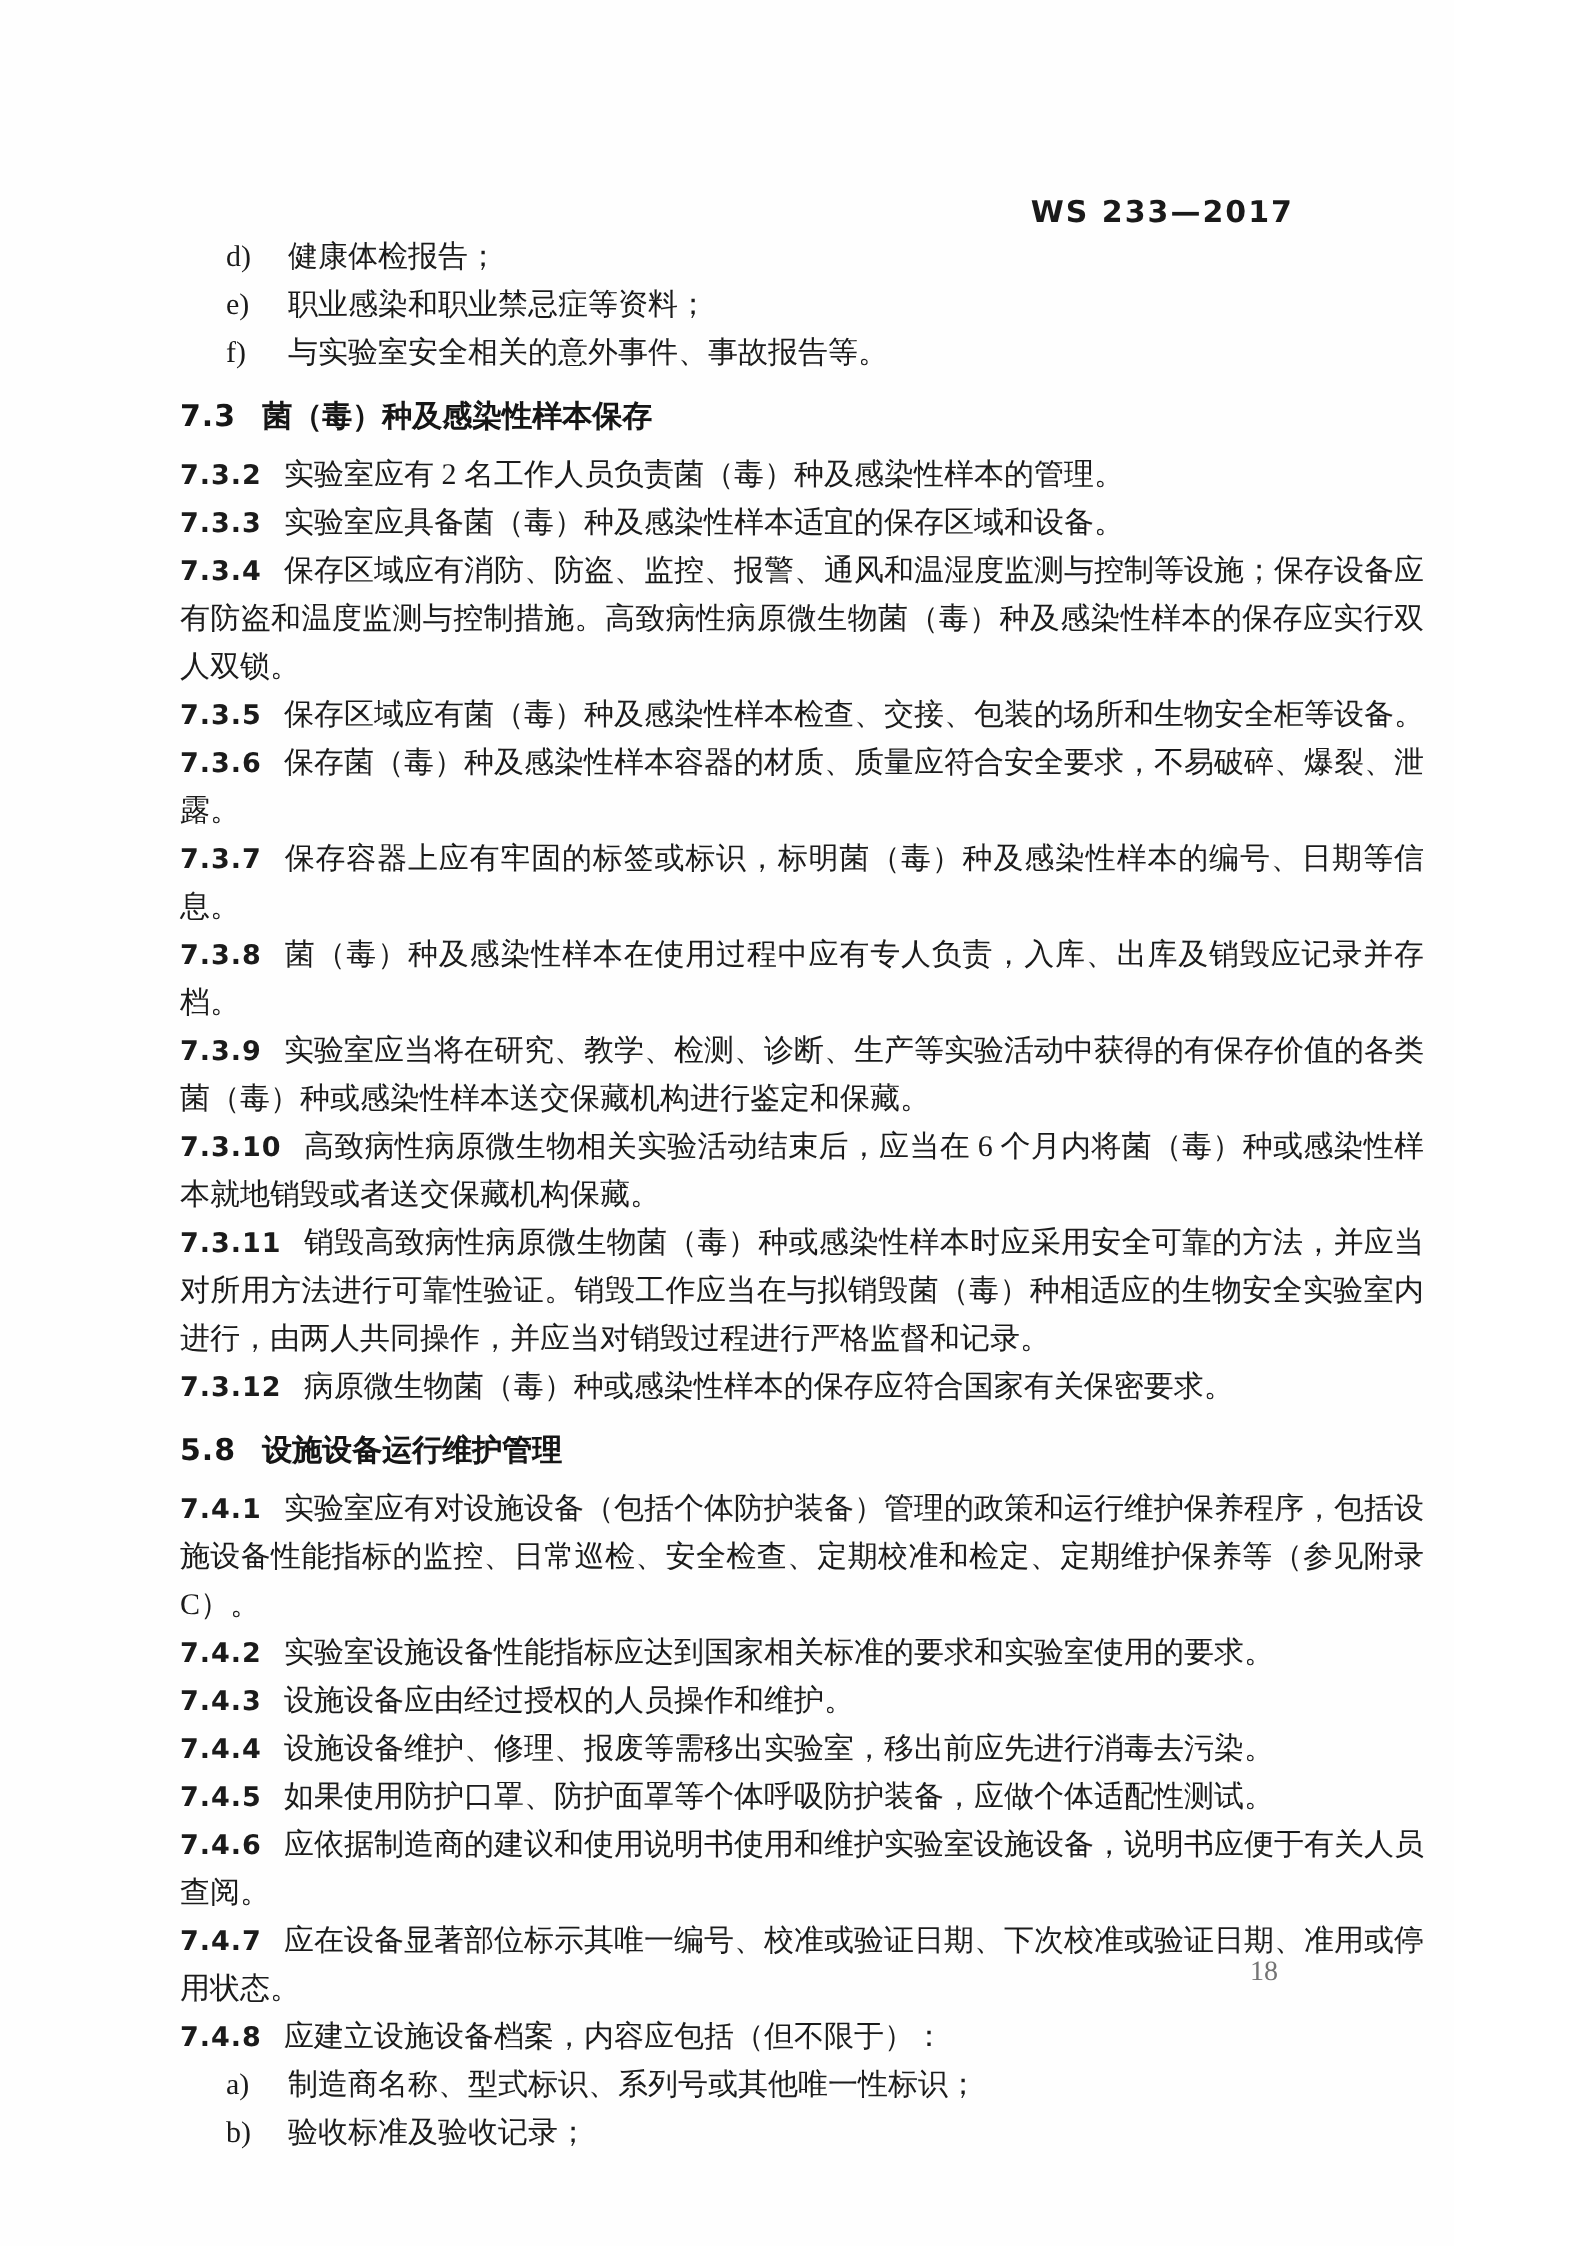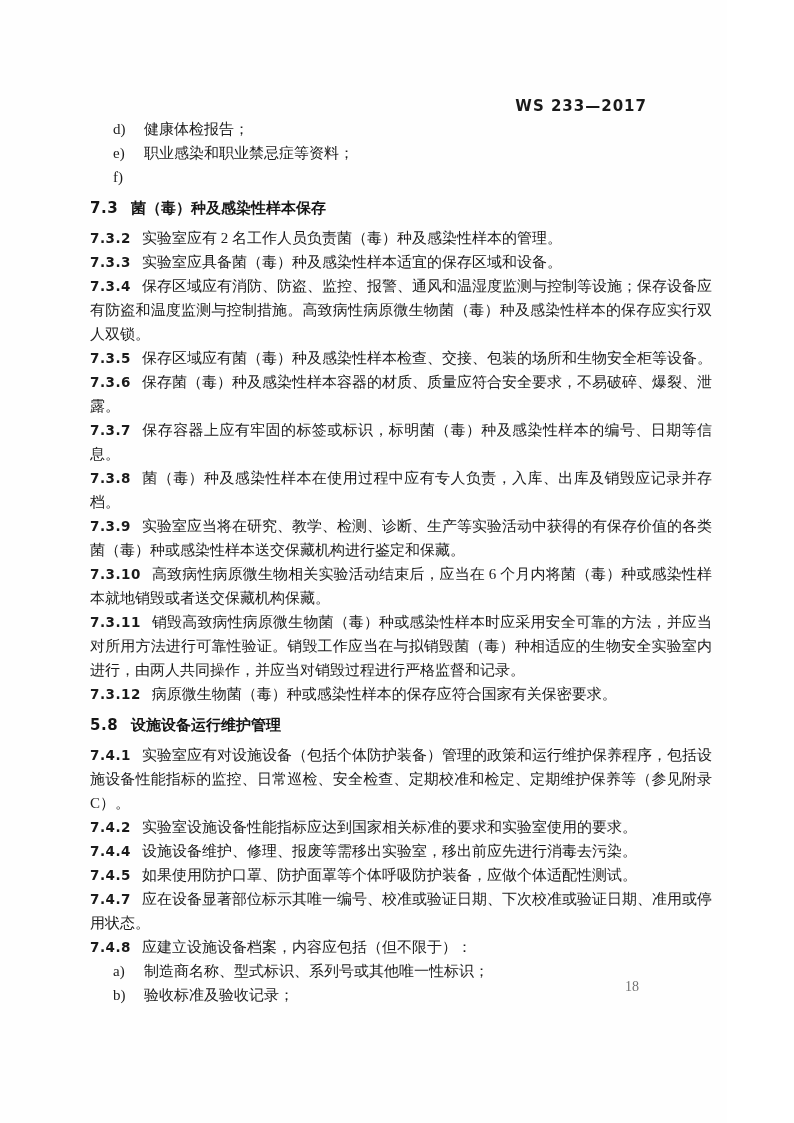--- a/index.html
+++ b/index.html
@@ -83,38 +83,41 @@
       <div class="lettered-item">
         <span class="marker">d)</span>
         <span class="item-text">健康体检报告；</span>
       </div>
       <div class="lettered-item">
         <span class="marker">e)</span>
         <span class="item-text">职业感染和职业禁忌症等资料；</span>
       </div>
       <div class="lettered-item">
         <span class="marker">f)</span>
+        <span class="item-text">与实验室安全相关的意外事件、事故报告等。</span>
       </div>
       <h2 class="section-heading"><span class="h-num">7.3</span><span class="h-title">菌（毒）种及感染性样本保存</span></h2>
       <p class="clause"><span class="clause-num">7.3.2</span><span class="clause-text">实验室应有 2 名工作人员负责菌（毒）种及感染性样本的管理。</span></p>
       <p class="clause"><span class="clause-num">7.3.3</span><span class="clause-text">实验室应具备菌（毒）种及感染性样本适宜的保存区域和设备。</span></p>
       <p class="clause"><span class="clause-num">7.3.4</span><span class="clause-text">保存区域应有消防、防盗、监控、报警、通风和温湿度监测与控制等设施；保存设备应有防盗和温度监测与控制措施。高致病性病原微生物菌（毒）种及感染性样本的保存应实行双人双锁。</span></p>
       <p class="clause"><span class="clause-num">7.3.5</span><span class="clause-text">保存区域应有菌（毒）种及感染性样本检查、交接、包装的场所和生物安全柜等设备。</span></p>
       <p class="clause"><span class="clause-num">7.3.6</span><span class="clause-text">保存菌（毒）种及感染性样本容器的材质、质量应符合安全要求，不易破碎、爆裂、泄露。</span></p>
       <p class="clause"><span class="clause-num">7.3.7</span><span class="clause-text">保存容器上应有牢固的标签或标识，标明菌（毒）种及感染性样本的编号、日期等信息。</span></p>
       <p class="clause"><span class="clause-num">7.3.8</span><span class="clause-text">菌（毒）种及感染性样本在使用过程中应有专人负责，入库、出库及销毁应记录并存档。</span></p>
       <p class="clause"><span class="clause-num">7.3.9</span><span class="clause-text">实验室应当将在研究、教学、检测、诊断、生产等实验活动中获得的有保存价值的各类菌（毒）种或感染性样本送交保藏机构进行鉴定和保藏。</span></p>
       <p class="clause"><span class="clause-num">7.3.10</span><span class="clause-text">高致病性病原微生物相关实验活动结束后，应当在 6 个月内将菌（毒）种或感染性样本就地销毁或者送交保藏机构保藏。</span></p>
       <p class="clause"><span class="clause-num">7.3.11</span><span class="clause-text">销毁高致病性病原微生物菌（毒）种或感染性样本时应采用安全可靠的方法，并应当对所用方法进行可靠性验证。销毁工作应当在与拟销毁菌（毒）种相适应的生物安全实验室内进行，由两人共同操作，并应当对销毁过程进行严格监督和记录。</span></p>
       <p class="clause"><span class="clause-num">7.3.12</span><span class="clause-text">病原微生物菌（毒）种或感染性样本的保存应符合国家有关保密要求。</span></p>
       <h2 class="section-heading"><span class="h-num">5.8</span><span class="h-title">设施设备运行维护管理</span></h2>
       <p class="clause"><span class="clause-num">7.4.1</span><span class="clause-text">实验室应有对设施设备（包括个体防护装备）管理的政策和运行维护保养程序，包括设施设备性能指标的监控、日常巡检、安全检查、定期校准和检定、定期维护保养等（参见附录C）。</span></p>
       <p class="clause"><span class="clause-num">7.4.2</span><span class="clause-text">实验室设施设备性能指标应达到国家相关标准的要求和实验室使用的要求。</span></p>
+      <p class="clause"><span class="clause-num">7.4.3</span><span class="clause-text">设施设备应由经过授权的人员操作和维护。</span></p>
       <p class="clause"><span class="clause-num">7.4.4</span><span class="clause-text">设施设备维护、修理、报废等需移出实验室，移出前应先进行消毒去污染。</span></p>
       <p class="clause"><span class="clause-num">7.4.5</span><span class="clause-text">如果使用防护口罩、防护面罩等个体呼吸防护装备，应做个体适配性测试。</span></p>
+      <p class="clause"><span class="clause-num">7.4.6</span><span class="clause-text">应依据制造商的建议和使用说明书使用和维护实验室设施设备，说明书应便于有关人员查阅。</span></p>
       <p class="clause"><span class="clause-num">7.4.7</span><span class="clause-text">应在设备显著部位标示其唯一编号、校准或验证日期、下次校准或验证日期、准用或停用状态。</span></p>
       <p class="clause"><span class="clause-num">7.4.8</span><span class="clause-text">应建立设施设备档案，内容应包括（但不限于）：</span></p>
       <div class="lettered-item">
         <span class="marker">a)</span>
         <span class="item-text">制造商名称、型式标识、系列号或其他唯一性标识；</span>
       </div>
       <div class="lettered-item">
         <span class="marker">b)</span>
         <span class="item-text">验收标准及验收记录；</span>
       </div>

